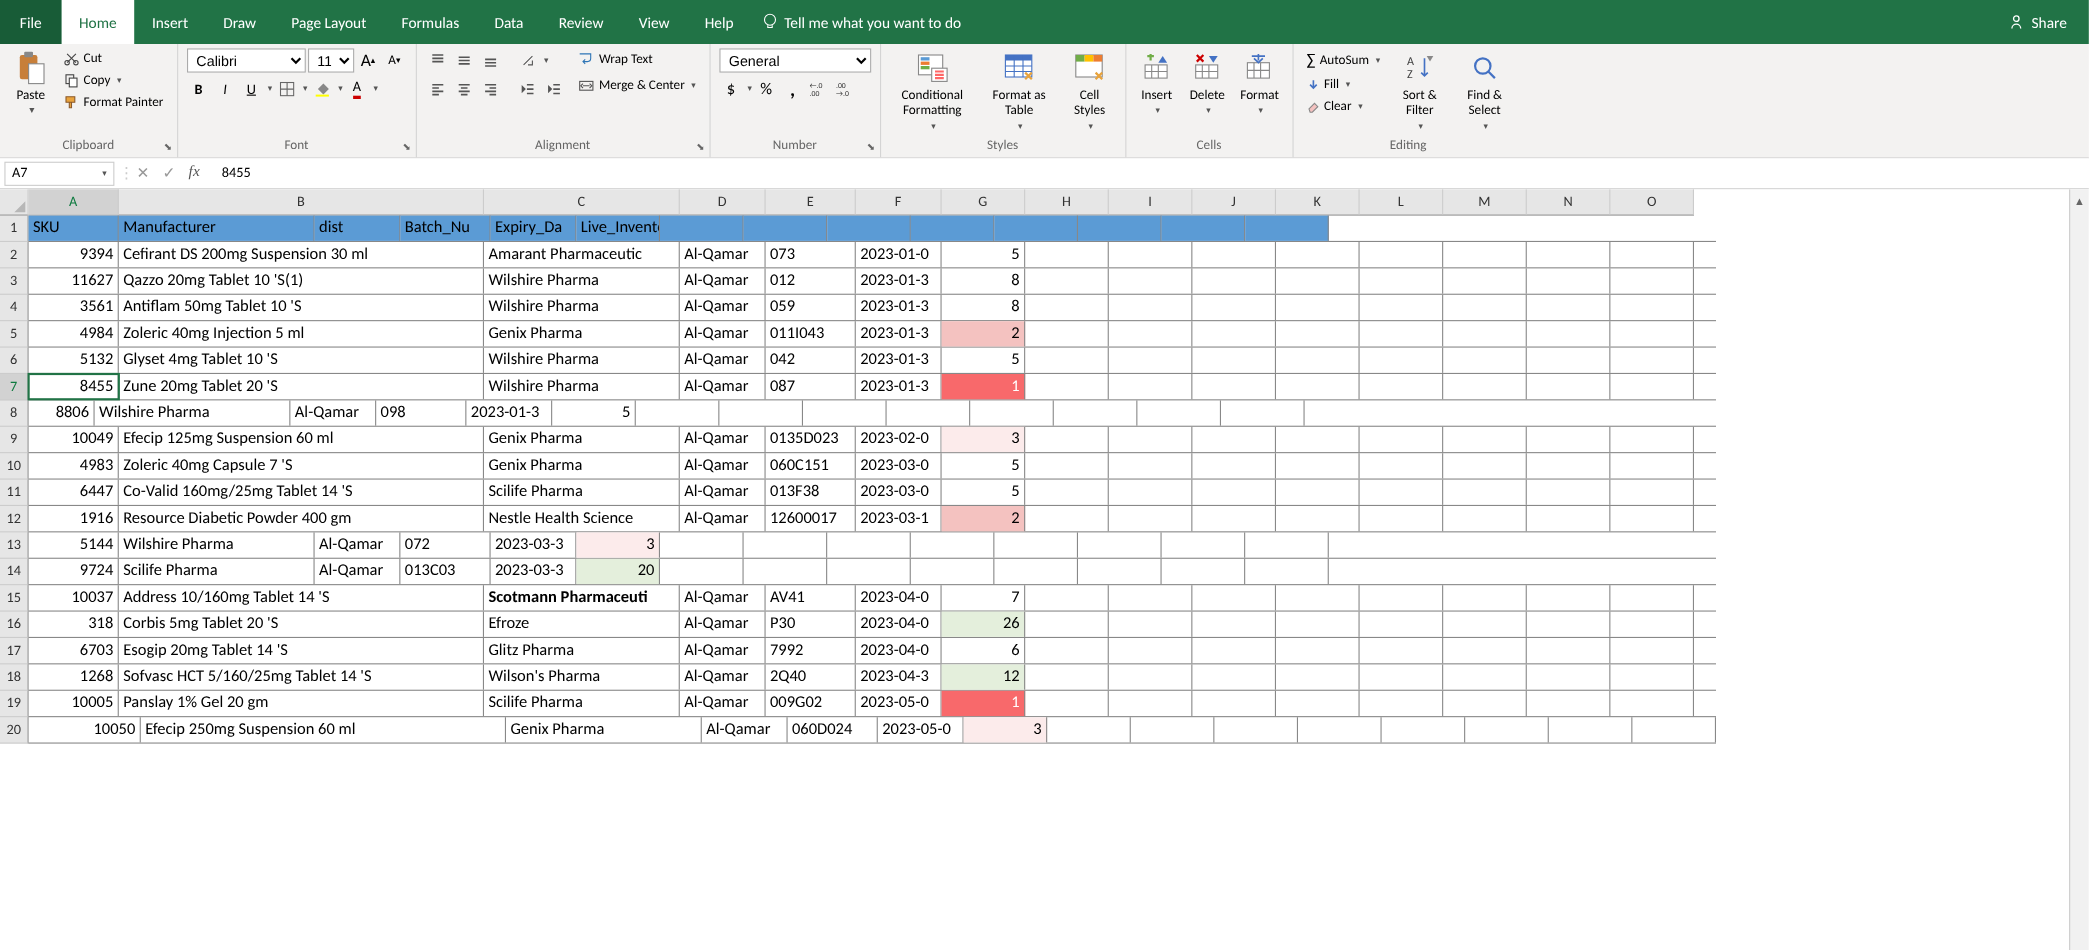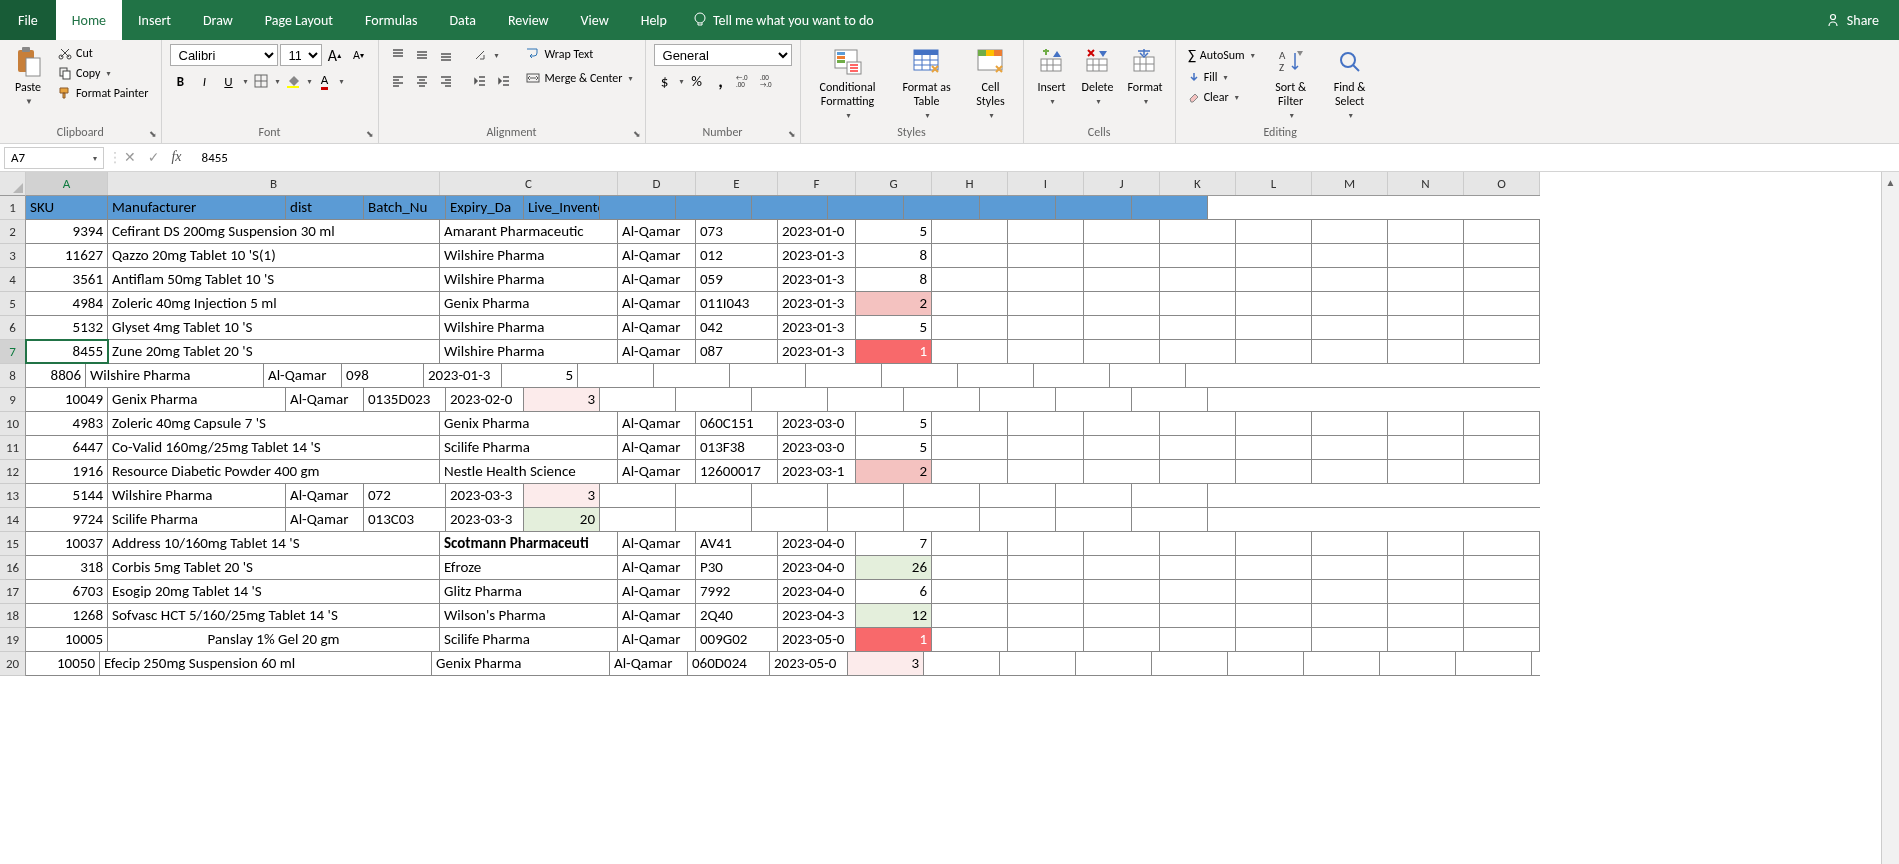--- a/index.html
+++ b/index.html
@@ -606,20 +606,21 @@
             <div class="cell" style="width: 76px;"></div>
             <div class="cell" style="width: 76px;"></div>
             <div class="cell" style="width: 76px;"></div>
             <div class="cell" style="width: 76px;"></div>
             <div class="cell" style="width: 76px;"></div>
             <div class="cell" style="width: 76px;"></div>
             <div class="cell" style="width: 76px;"></div>
           </div>
           <div class="data-row">
             <div class="cell num" style="width: 82px;">10049</div>
+            <div class="cell" style="width: 332px;">Efecip 125mg Suspension 60 ml</div>
             <div class="cell" style="width: 178px;">Genix Pharma</div>
             <div class="cell" style="width: 78px;">Al-Qamar</div>
             <div class="cell" style="width: 82px;">0135D023</div>
             <div class="cell" style="width: 78px;">2023-02-0</div>
             <div class="cell num qty-lo" style="width: 76px;">3</div>
             <div class="cell" style="width: 76px;"></div>
             <div class="cell" style="width: 76px;"></div>
             <div class="cell" style="width: 76px;"></div>
             <div class="cell" style="width: 76px;"></div>
             <div class="cell" style="width: 76px;"></div>
@@ -773,37 +774,37 @@
             <div class="cell" style="width: 76px;"></div>
             <div class="cell" style="width: 76px;"></div>
             <div class="cell" style="width: 76px;"></div>
             <div class="cell" style="width: 76px;"></div>
             <div class="cell" style="width: 76px;"></div>
             <div class="cell" style="width: 76px;"></div>
             <div class="cell" style="width: 76px;"></div>
           </div>
           <div class="data-row">
             <div class="cell num" style="width: 82px;">10005</div>
-            <div class="cell" style="width: 332px; text-align: center;">Panslay 1% Gel 20 gm</div>
+            <div class="cell" style="width: 332px;">Panslay 1% Gel 20 gm</div>
             <div class="cell" style="width: 178px;">Scilife Pharma</div>
             <div class="cell" style="width: 78px;">Al-Qamar</div>
             <div class="cell" style="width: 82px;">009G02</div>
             <div class="cell" style="width: 78px;">2023-05-0</div>
             <div class="cell num qty-vlo" style="width: 76px;">1</div>
             <div class="cell" style="width: 76px;"></div>
             <div class="cell" style="width: 76px;"></div>
             <div class="cell" style="width: 76px;"></div>
             <div class="cell" style="width: 76px;"></div>
             <div class="cell" style="width: 76px;"></div>
             <div class="cell" style="width: 76px;"></div>
             <div class="cell" style="width: 76px;"></div>
             <div class="cell" style="width: 76px;"></div>
           </div>
           <div class="data-row">
-            <div class="cell num" style="width: 74px;">10050</div>
+            <div class="cell num" style="width: 102px;">10050</div>
             <div class="cell" style="width: 332px;">Efecip 250mg Suspension 60 ml</div>
             <div class="cell" style="width: 178px;">Genix Pharma</div>
             <div class="cell" style="width: 78px;">Al-Qamar</div>
             <div class="cell" style="width: 82px;">060D024</div>
             <div class="cell" style="width: 78px;">2023-05-0</div>
             <div class="cell num qty-lo" style="width: 76px;">3</div>
             <div class="cell" style="width: 76px;"></div>
             <div class="cell" style="width: 76px;"></div>
             <div class="cell" style="width: 76px;"></div>
             <div class="cell" style="width: 76px;"></div>

